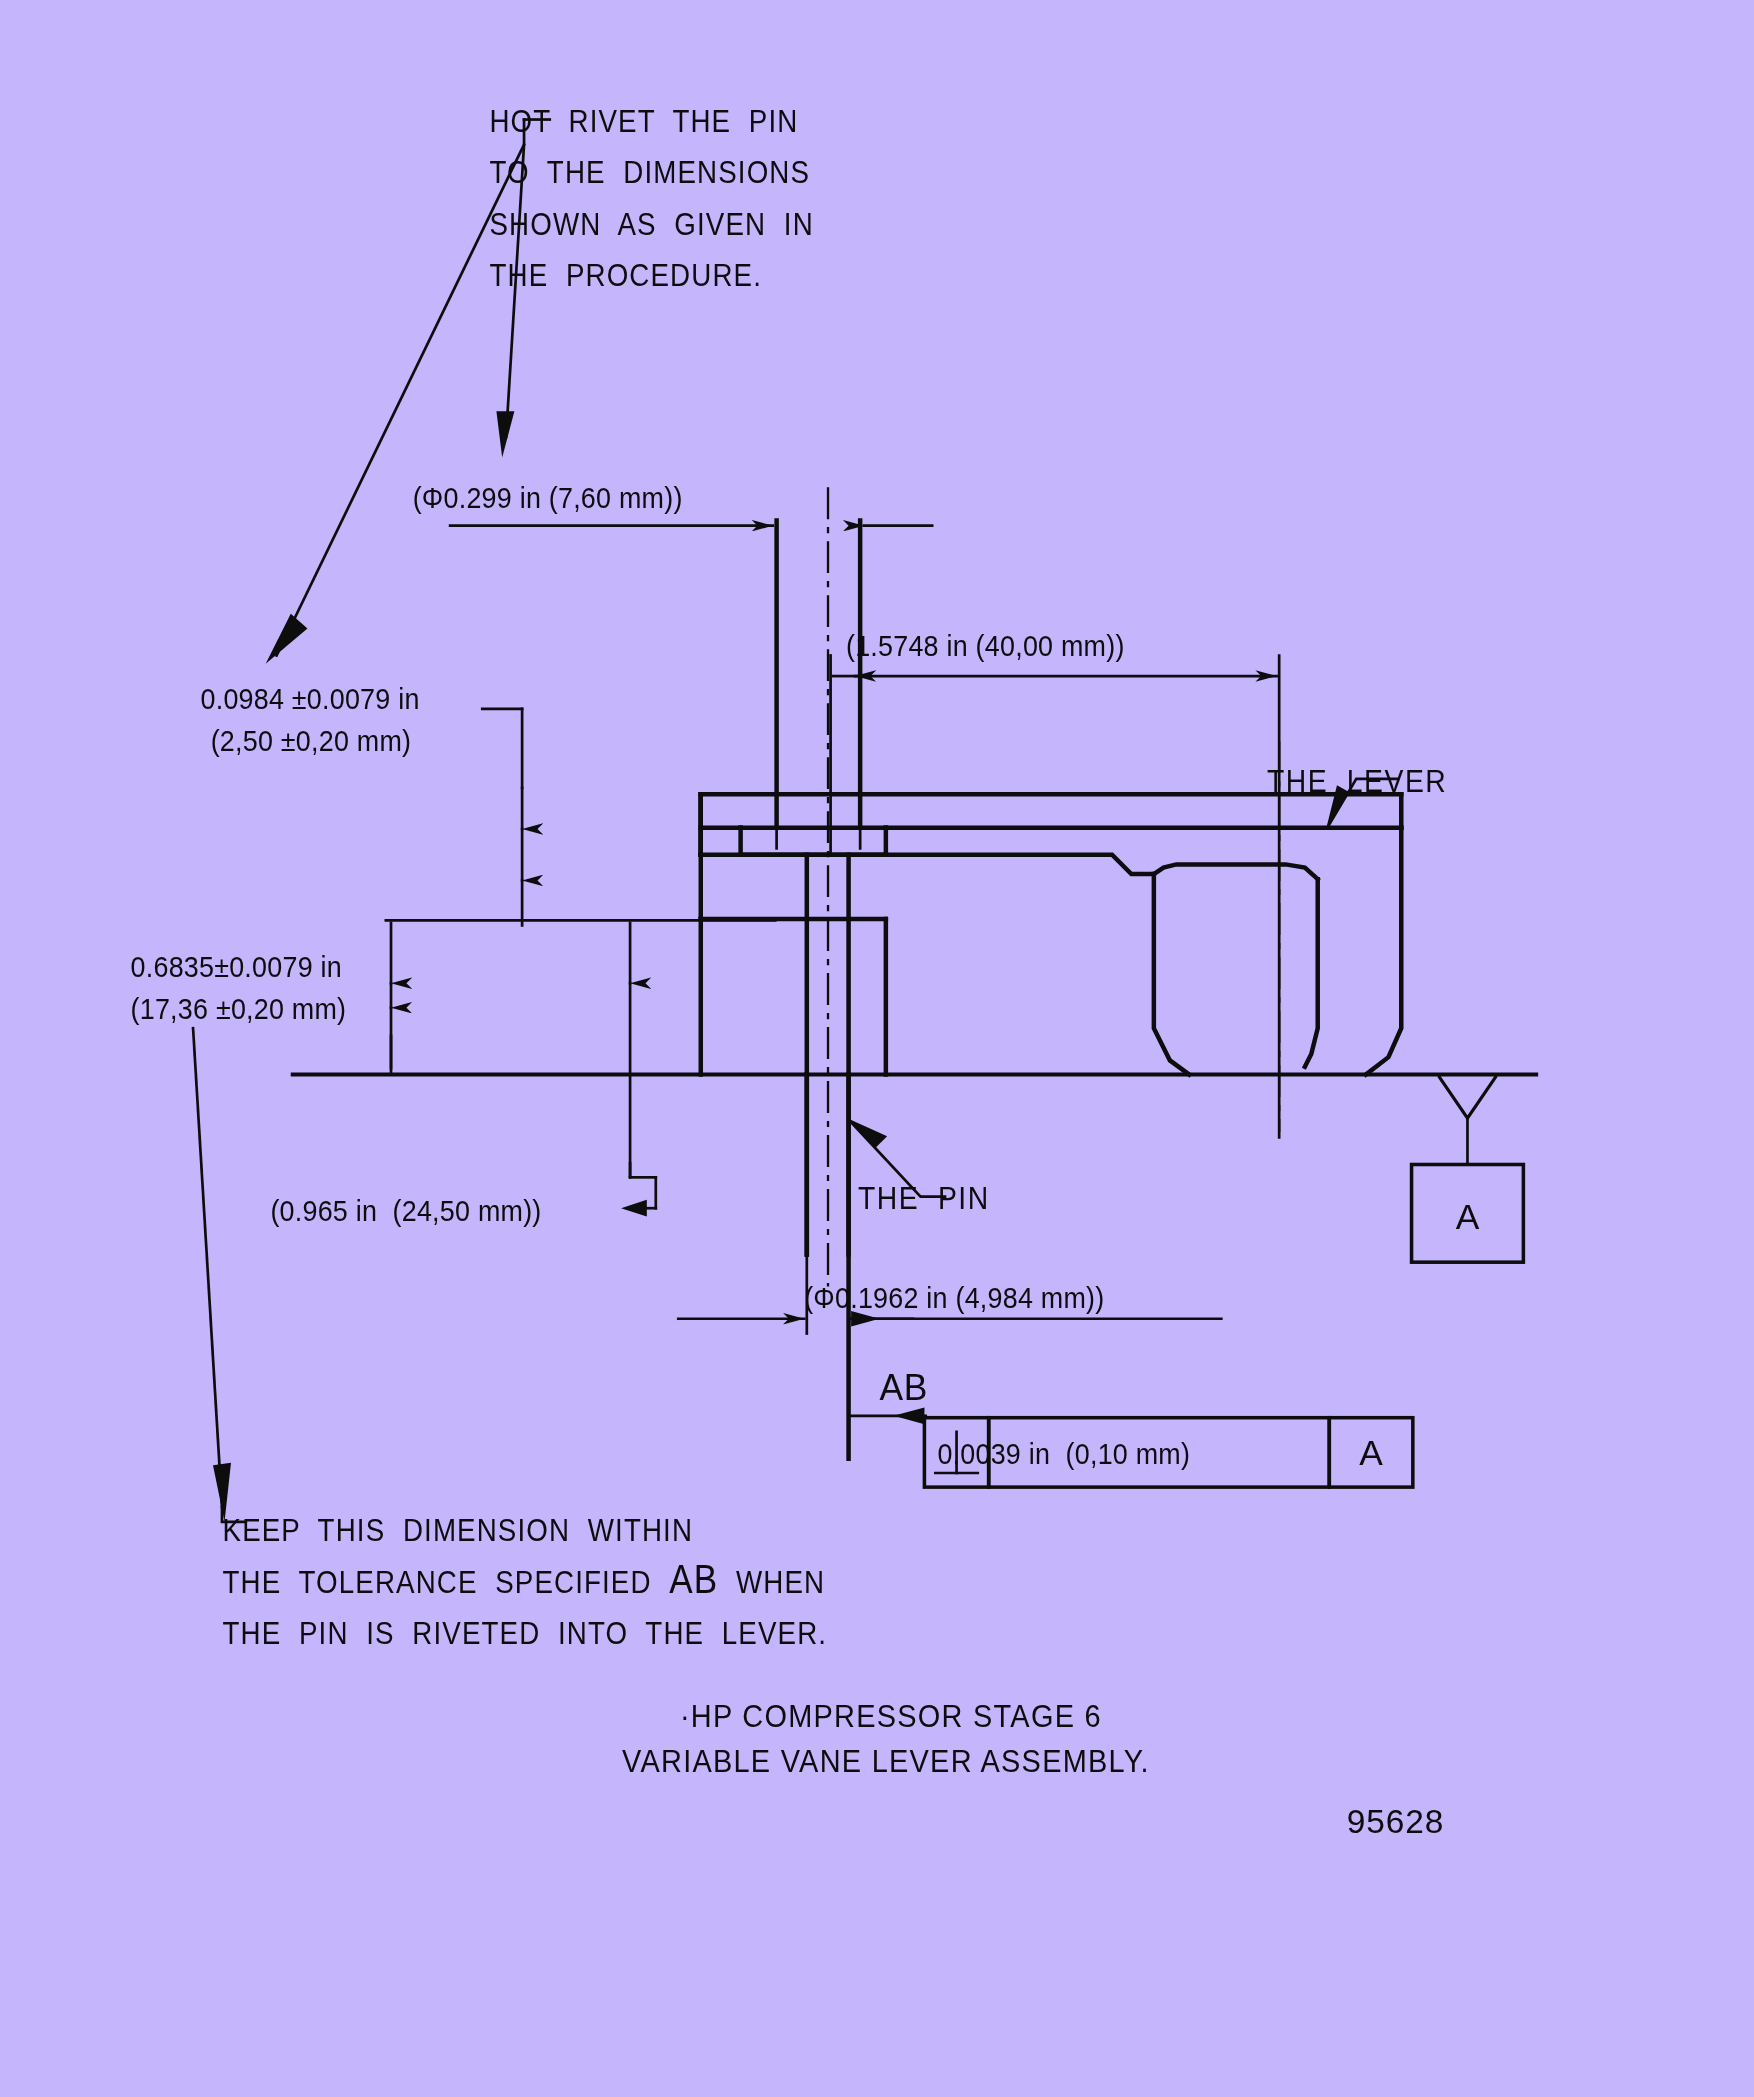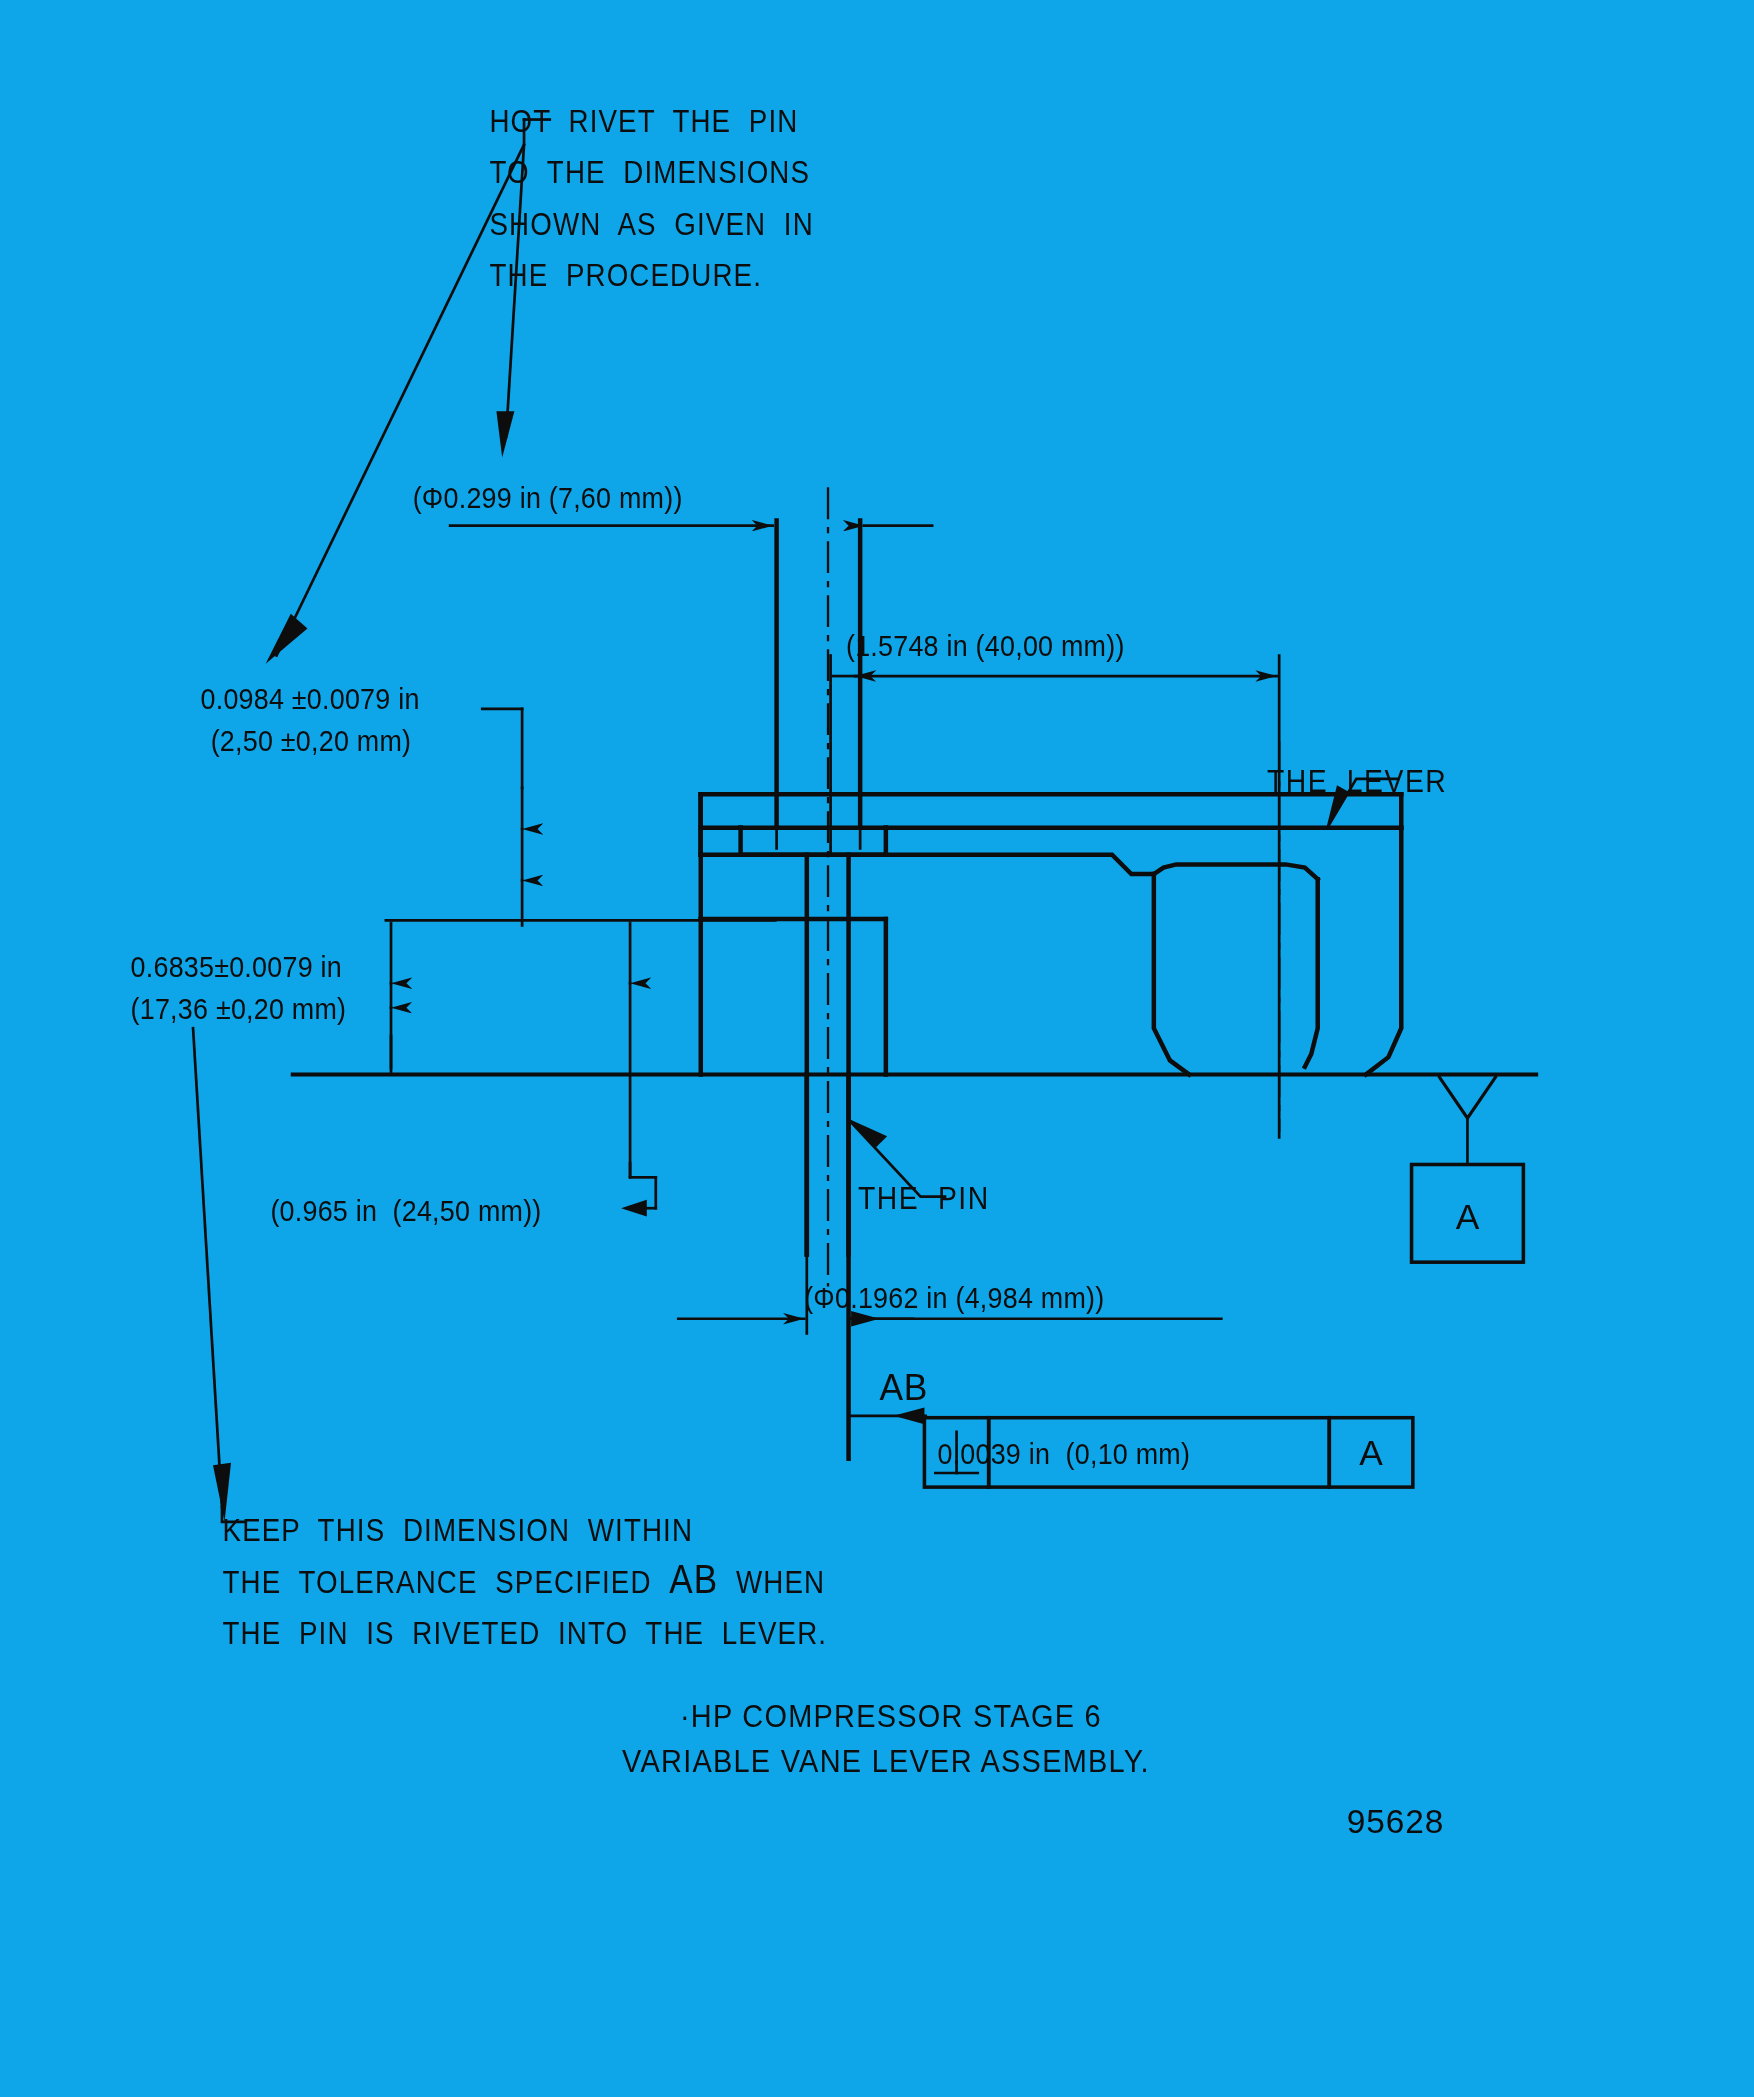--- a/index.html
+++ b/index.html
@@ -11,21 +11,21 @@
     width: 1755px;
     height: 2097px;
     font-family: "Liberation Sans", sans-serif;
     color: #000000;
     overflow: hidden;
   }
   #sheet {
     position: relative;
     width: 1755px;
     height: 2097px;
-    background: #0ea5e9;
+    background: #c4b5fd;
   }
   svg#drawing {
     position: absolute;
     left: 0;
     top: 0;
     width: 1755px;
     height: 2097px;
   }
   .ln {
     stroke: #0d0d0d;

